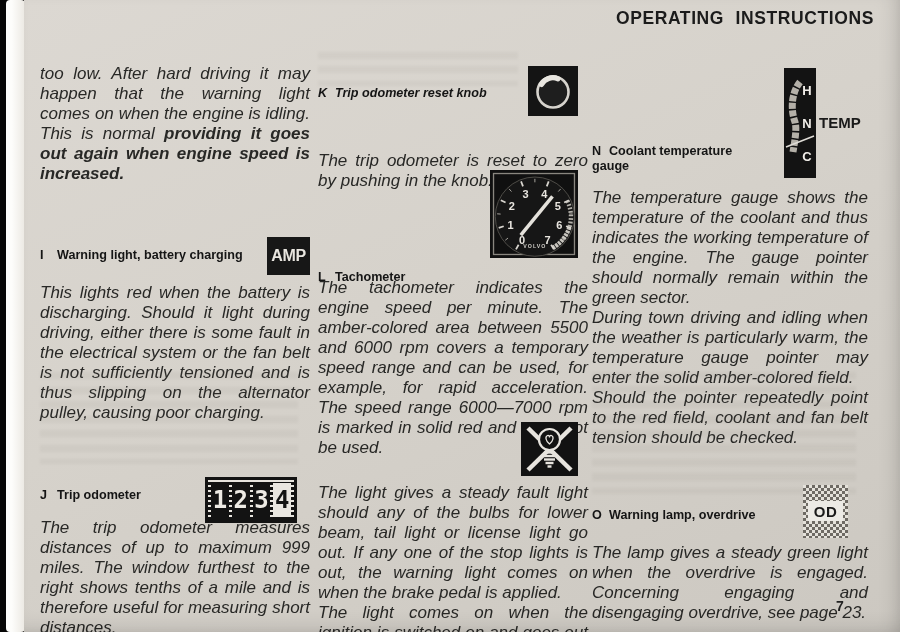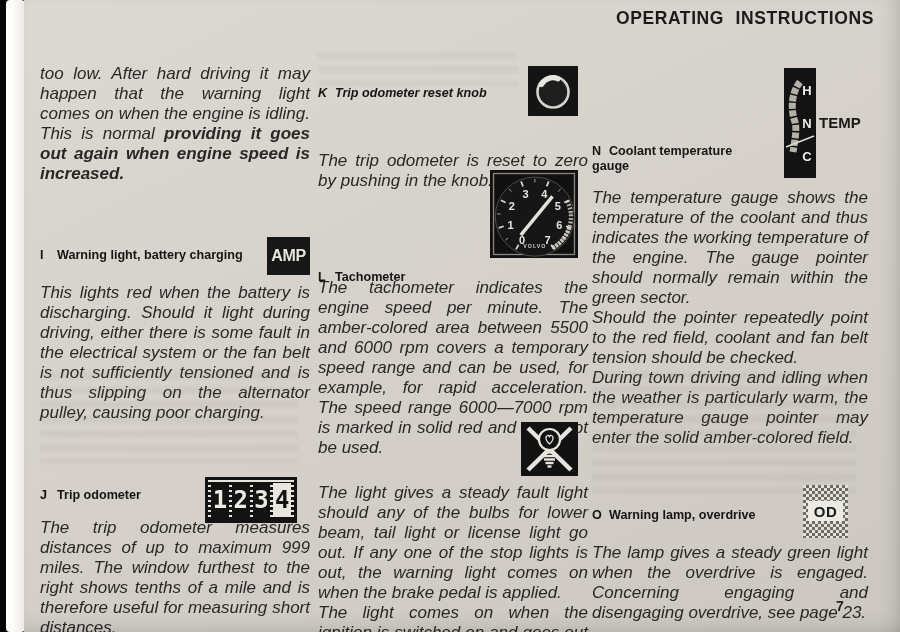--- a/index.html
+++ b/index.html
@@ -177,22 +177,22 @@
             <text x="23" y="93">C</text>
           </g>
         </svg>
         <div class="temp-label">TEMP</div>
       </div>
       <div class="h" style="top:144px;max-width:175px;">
         <span class="ltr">N</span><span>Coolant temperature gauge</span>
       </div>
       <div class="p" style="top:188px;">
         <p style="margin:0;">The temperature gauge shows the temperature of the coolant and thus indicates the working temperature of the engine. The gauge pointer should normally remain within the green sector.</p>
+        <p style="margin:0;">During town driving and idling when the weather is particularly warm, the temperature gauge pointer may enter the solid amber-colored field.</p>
         <p style="margin:0;">Should the pointer repeatedly point to the red field, coolant and fan belt tension should be checked.</p>
-        <p style="margin:0;">During town driving and idling when the weather is particularly warm, the temperature gauge pointer may enter the solid amber-colored field.</p>
       </div>
 
       <div class="ghost" style="left:0;top:372px;width:264px;height:122px;"></div>
 
       <div class="h" style="top:508px;max-width:195px;">
         <span class="ltr">O</span><span>Warning lamp, overdrive</span>
       </div>
       <div class="od">
         <div class="od-label">OD</div>
       </div>

